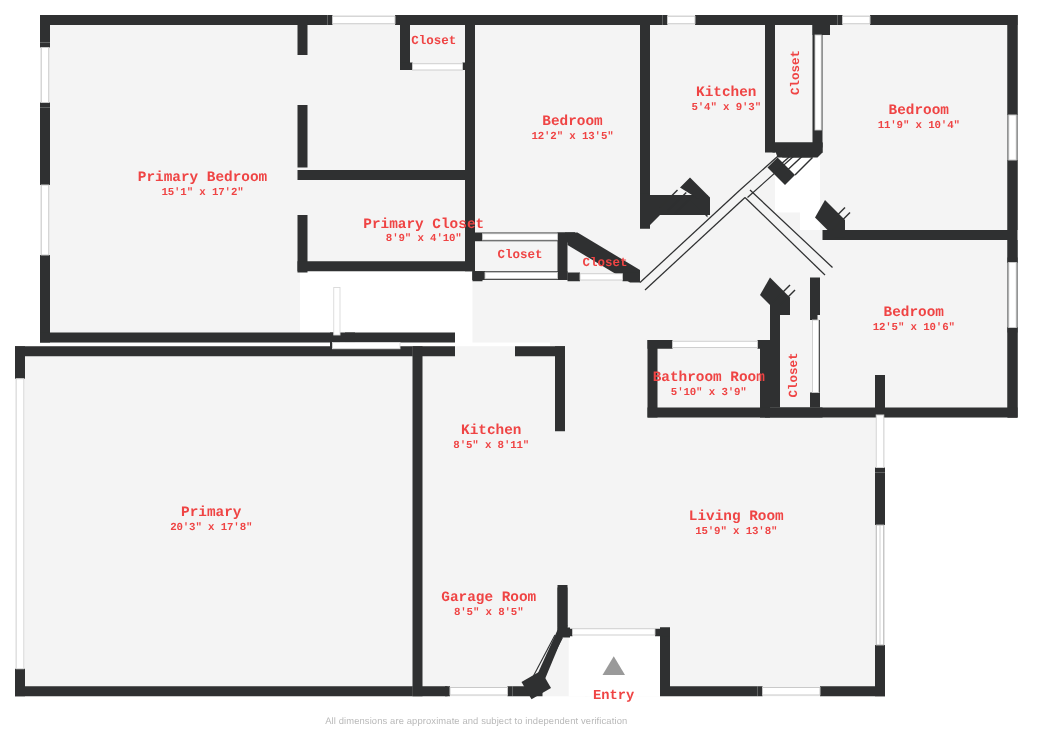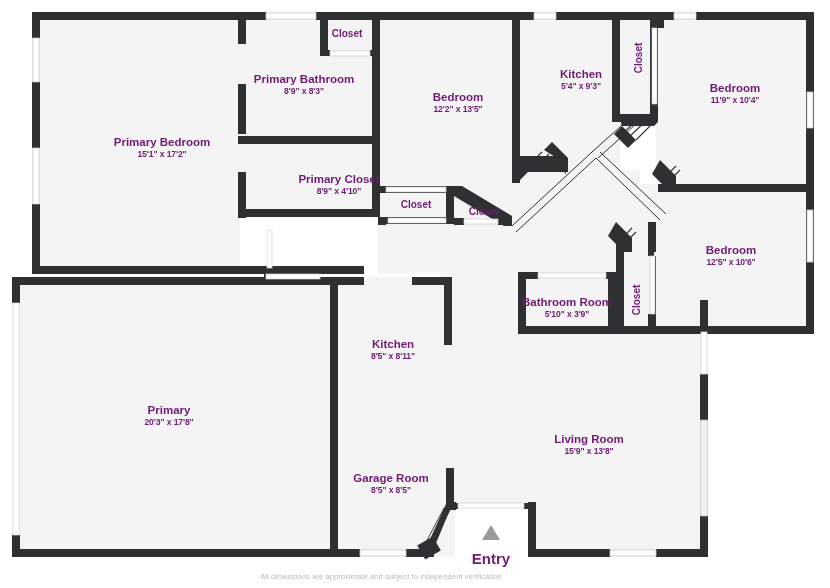--- a/index.html
+++ b/index.html
@@ -24,43 +24,43 @@
     width: 762px;
     text-align: center;
     font-size: 7.5px;
     color: #b9b9b9;
     letter-spacing: 0.1px;
     font-family: "Liberation Sans", sans-serif;
   }
   .lbl {
     position: absolute;
     text-align: center;
-    color: #701a75;
-    font-family: Liberation Sans, sans-serif;
+    color: #ef4444;
+    font-family: Liberation Mono, monospace;
     white-space: nowrap;
     transform: translate(-50%, -50%);
     pointer-events: none;
   }
   .lbl .nm {
     display: block;
     font-weight: bold;
     font-size: 11.5px;
     line-height: 13px;
   }
   .lbl .dim {
     display: block;
     font-weight: bold;
     font-size: 8.6px;
     line-height: 11px;
     letter-spacing: -0.1px;
   }
   .lbl.small .nm { font-size: 10px; line-height: 12px; }
   .lbl.vert { }
   .lbl.vert .nm { writing-mode: vertical-rl; transform: rotate(180deg); font-size: 10px; }
-  .lbl.entry .nm { font-size: 15px; }
+  .lbl.entry .nm { font-size: 11px; }
 </style>
 </head>
 <body>
 
 <div id="stage">
 
   <svg id="plan" width="830" height="588" viewBox="0 0 830 588">
 
     <g>
 
@@ -321,24 +321,20 @@
       <polygon points="491,525 500,540 482,540" fill="#9a9a9a"></polygon>
     </g>
 
   </svg>
 
   <div class="lbl" style="left:138px; top:148px;margin-left:24px;">
     <span class="nm">Primary Bedroom</span>
     <span class="dim">15'1" x 17'2"</span>
   </div>
 
-  <div class="lbl" style="left:304px; top:85px;">
-    <span class="nm">Primary Bathroom</span>
-    <span class="dim">8'9" x 8'3"</span>
-  </div>
 
   <div class="lbl" style="left:304px; top:185px;margin-left:35px;">
     <span class="nm">Primary Closet</span>
     <span class="dim">8'9" x 4'10"</span>
   </div>
 
   <div class="lbl small" style="left:347px; top:34px;">
     <span class="nm">Closet</span>
   </div>
 
@@ -386,21 +382,21 @@
   <div class="lbl" style="left:393px; top:350px;">
     <span class="nm">Kitchen</span>
     <span class="dim">8'5" x 8'11"</span>
   </div>
 
   <div class="lbl" style="left:391px; top:484px;">
     <span class="nm">Garage Room</span>
     <span class="dim">8'5" x 8'5"</span>
   </div>
 
-  <div class="lbl" style="left:589px; top:445px;">
+  <div class="lbl" style="left:589px; top:419px;">
     <span class="nm">Living Room</span>
     <span class="dim">15'9" x 13'8"</span>
   </div>
 
   <div class="lbl" style="left:169px; top:416px;">
     <span class="nm">Primary</span>
     <span class="dim">20'3" x 17'8"</span>
   </div>
 
   <div class="lbl entry" style="left:491px; top:558px;">

